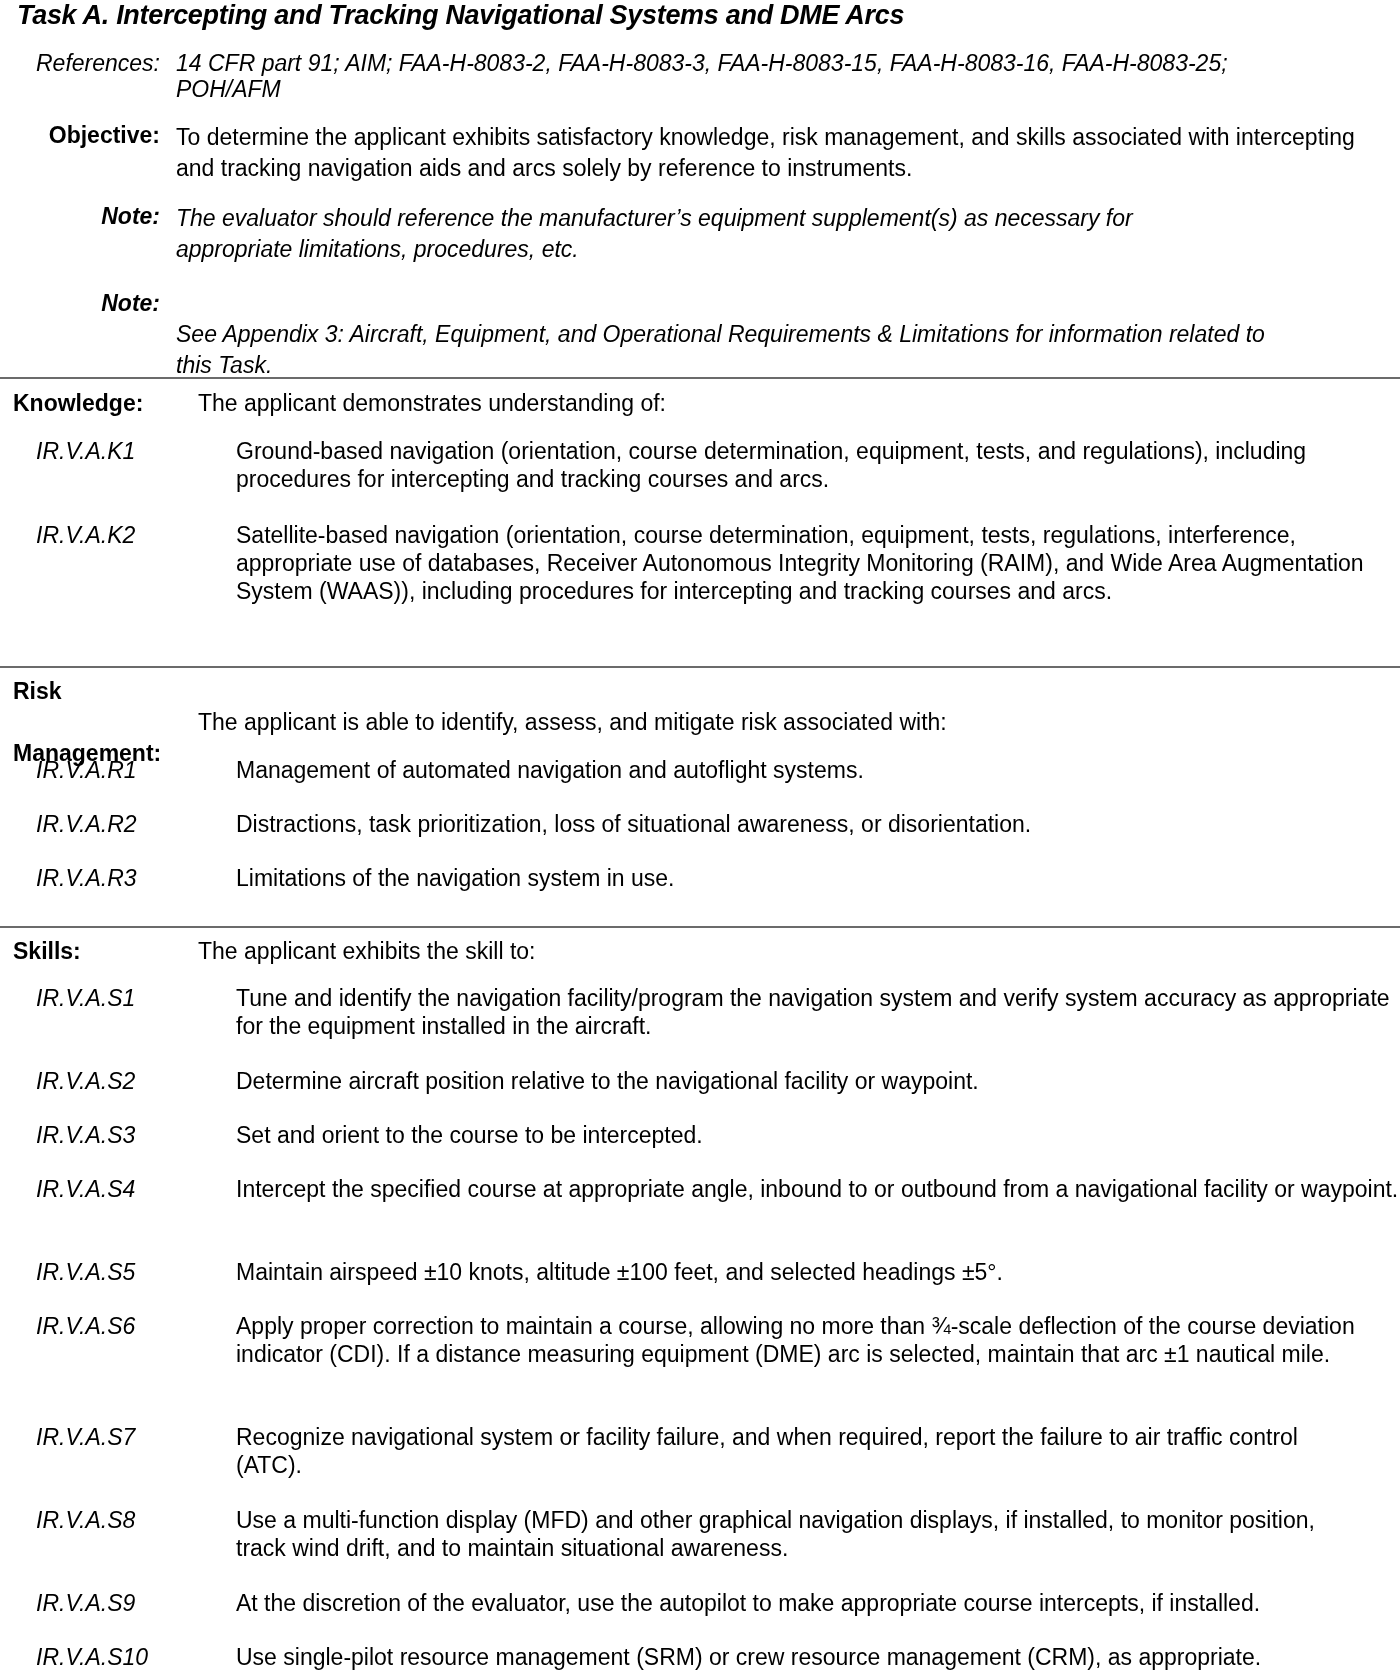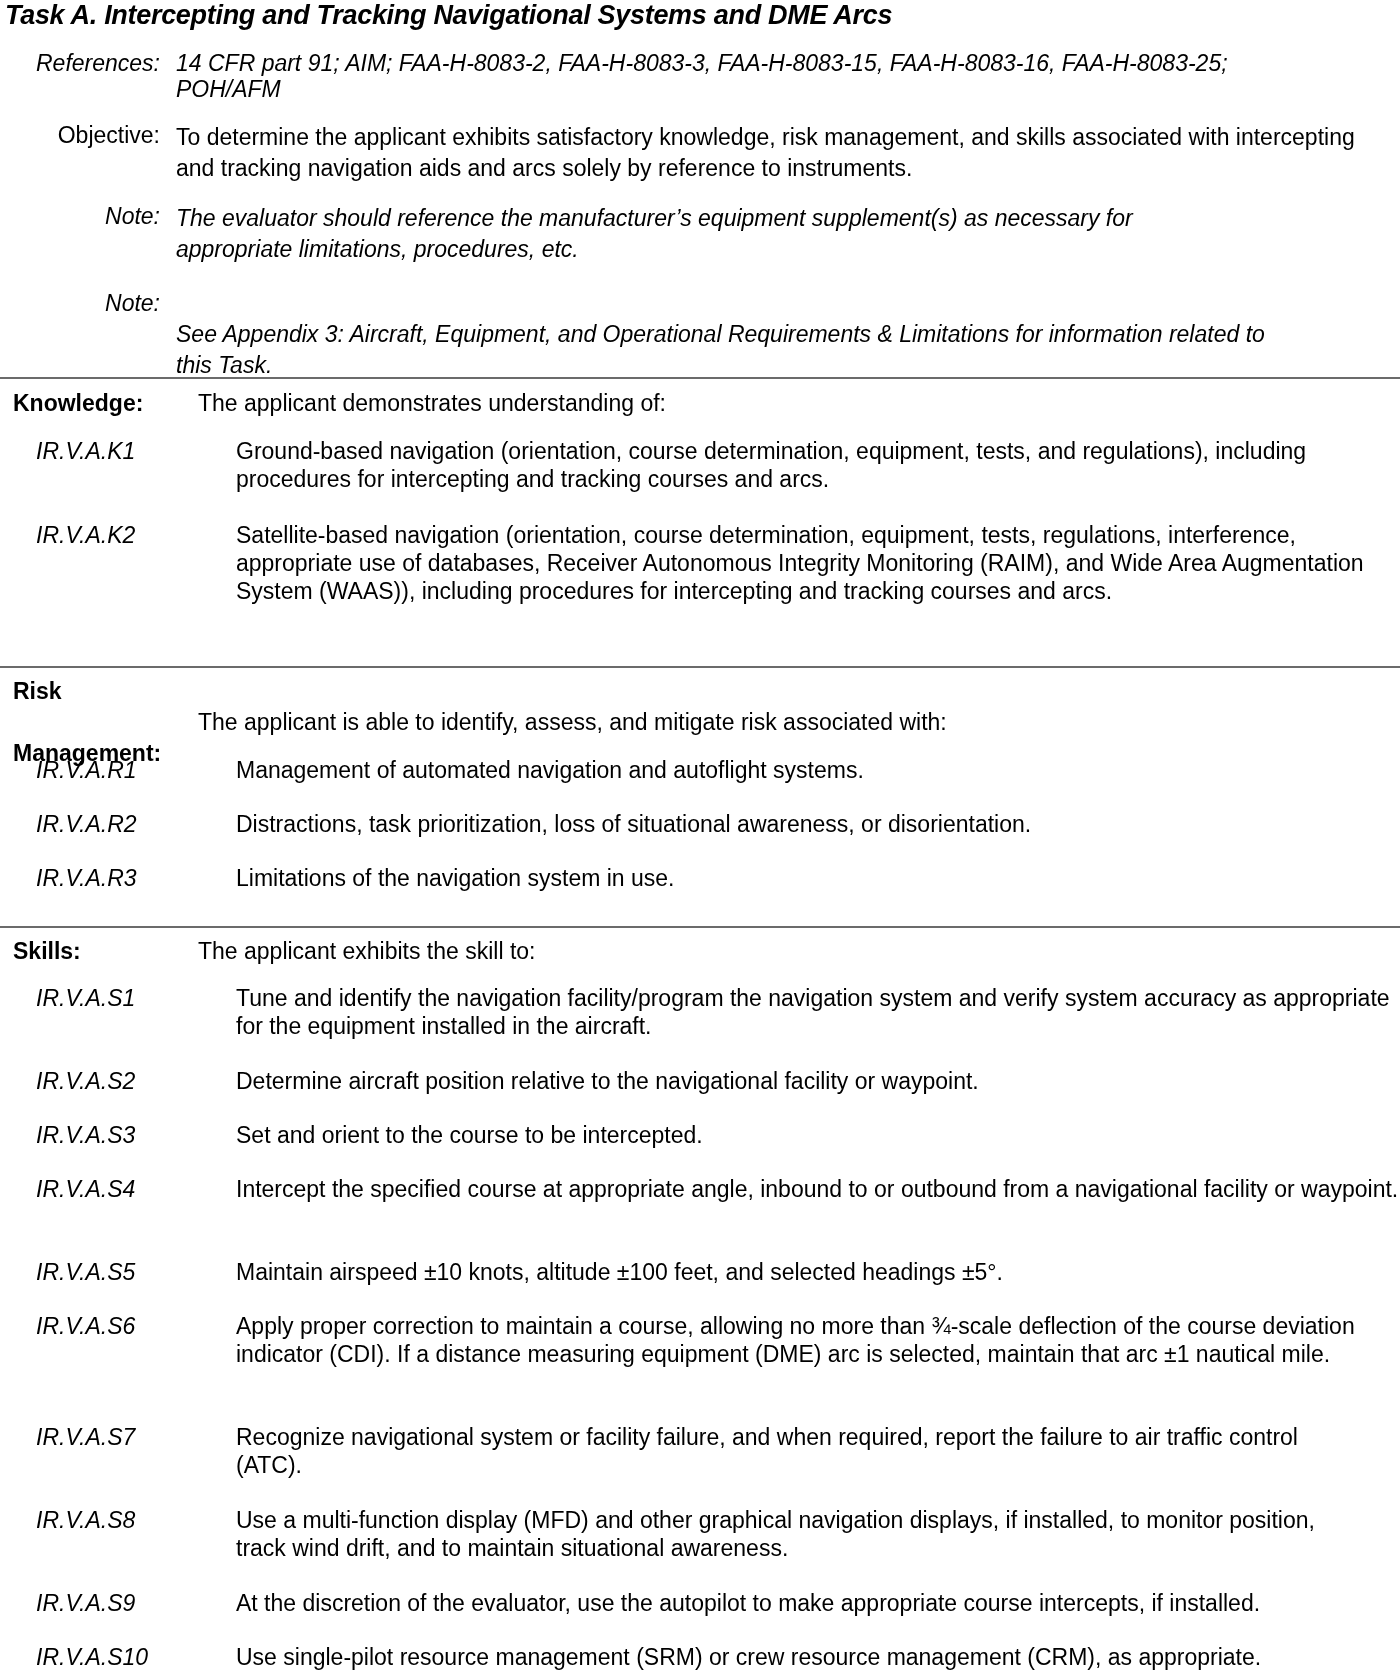--- a/index.html
+++ b/index.html
@@ -1,23 +1,23 @@
 <!DOCTYPE html>
 <html><head>
 <meta charset="utf-8">
 <style>
   html, body { margin:0; padding:0; background:#ffffff; }
   body { width:1400px; height:1680px; position:relative; overflow:hidden;
          font-family:"Liberation Sans", sans-serif; color:#000; font-size:23px; }
-  .abs { position:absolute; }
+  .abs { position:absolute;margin-left:12px; }
   .title { left:5px; top:0px; font-size:27px; font-weight:bold; font-style:italic; white-space:nowrap; letter-spacing:-0.3px; }
   .hdr-row { position:absolute; left:0; width:1400px; }
   .hdr-label { position:absolute; right:1240px; white-space:nowrap; }
   .hdr-val { position:absolute; left:176px; width:1200px; line-height:26px; }
-  .bold { font-weight:normal; }
+  .bold { font-weight:bold; }
   .ital { font-style:italic; }
   .divider { position:absolute; left:0; width:1400px; height:2px; background:#6b6b6b; }
   .sec-label { position:absolute; left:13px; font-weight:bold; line-height:31px; white-space:nowrap; }
   .sec-intro { position:absolute; left:198px; line-height:31px; white-space:nowrap; }
   .item { position:absolute; left:0; width:1400px; }
   .item-code { position:absolute; left:36px; font-style:italic; white-space:nowrap; line-height:28px; }
   .item-text { position:absolute; left:223px; width:1170px; line-height:28px;margin-left:13px; }
 </style>
 </head>
 <body>

